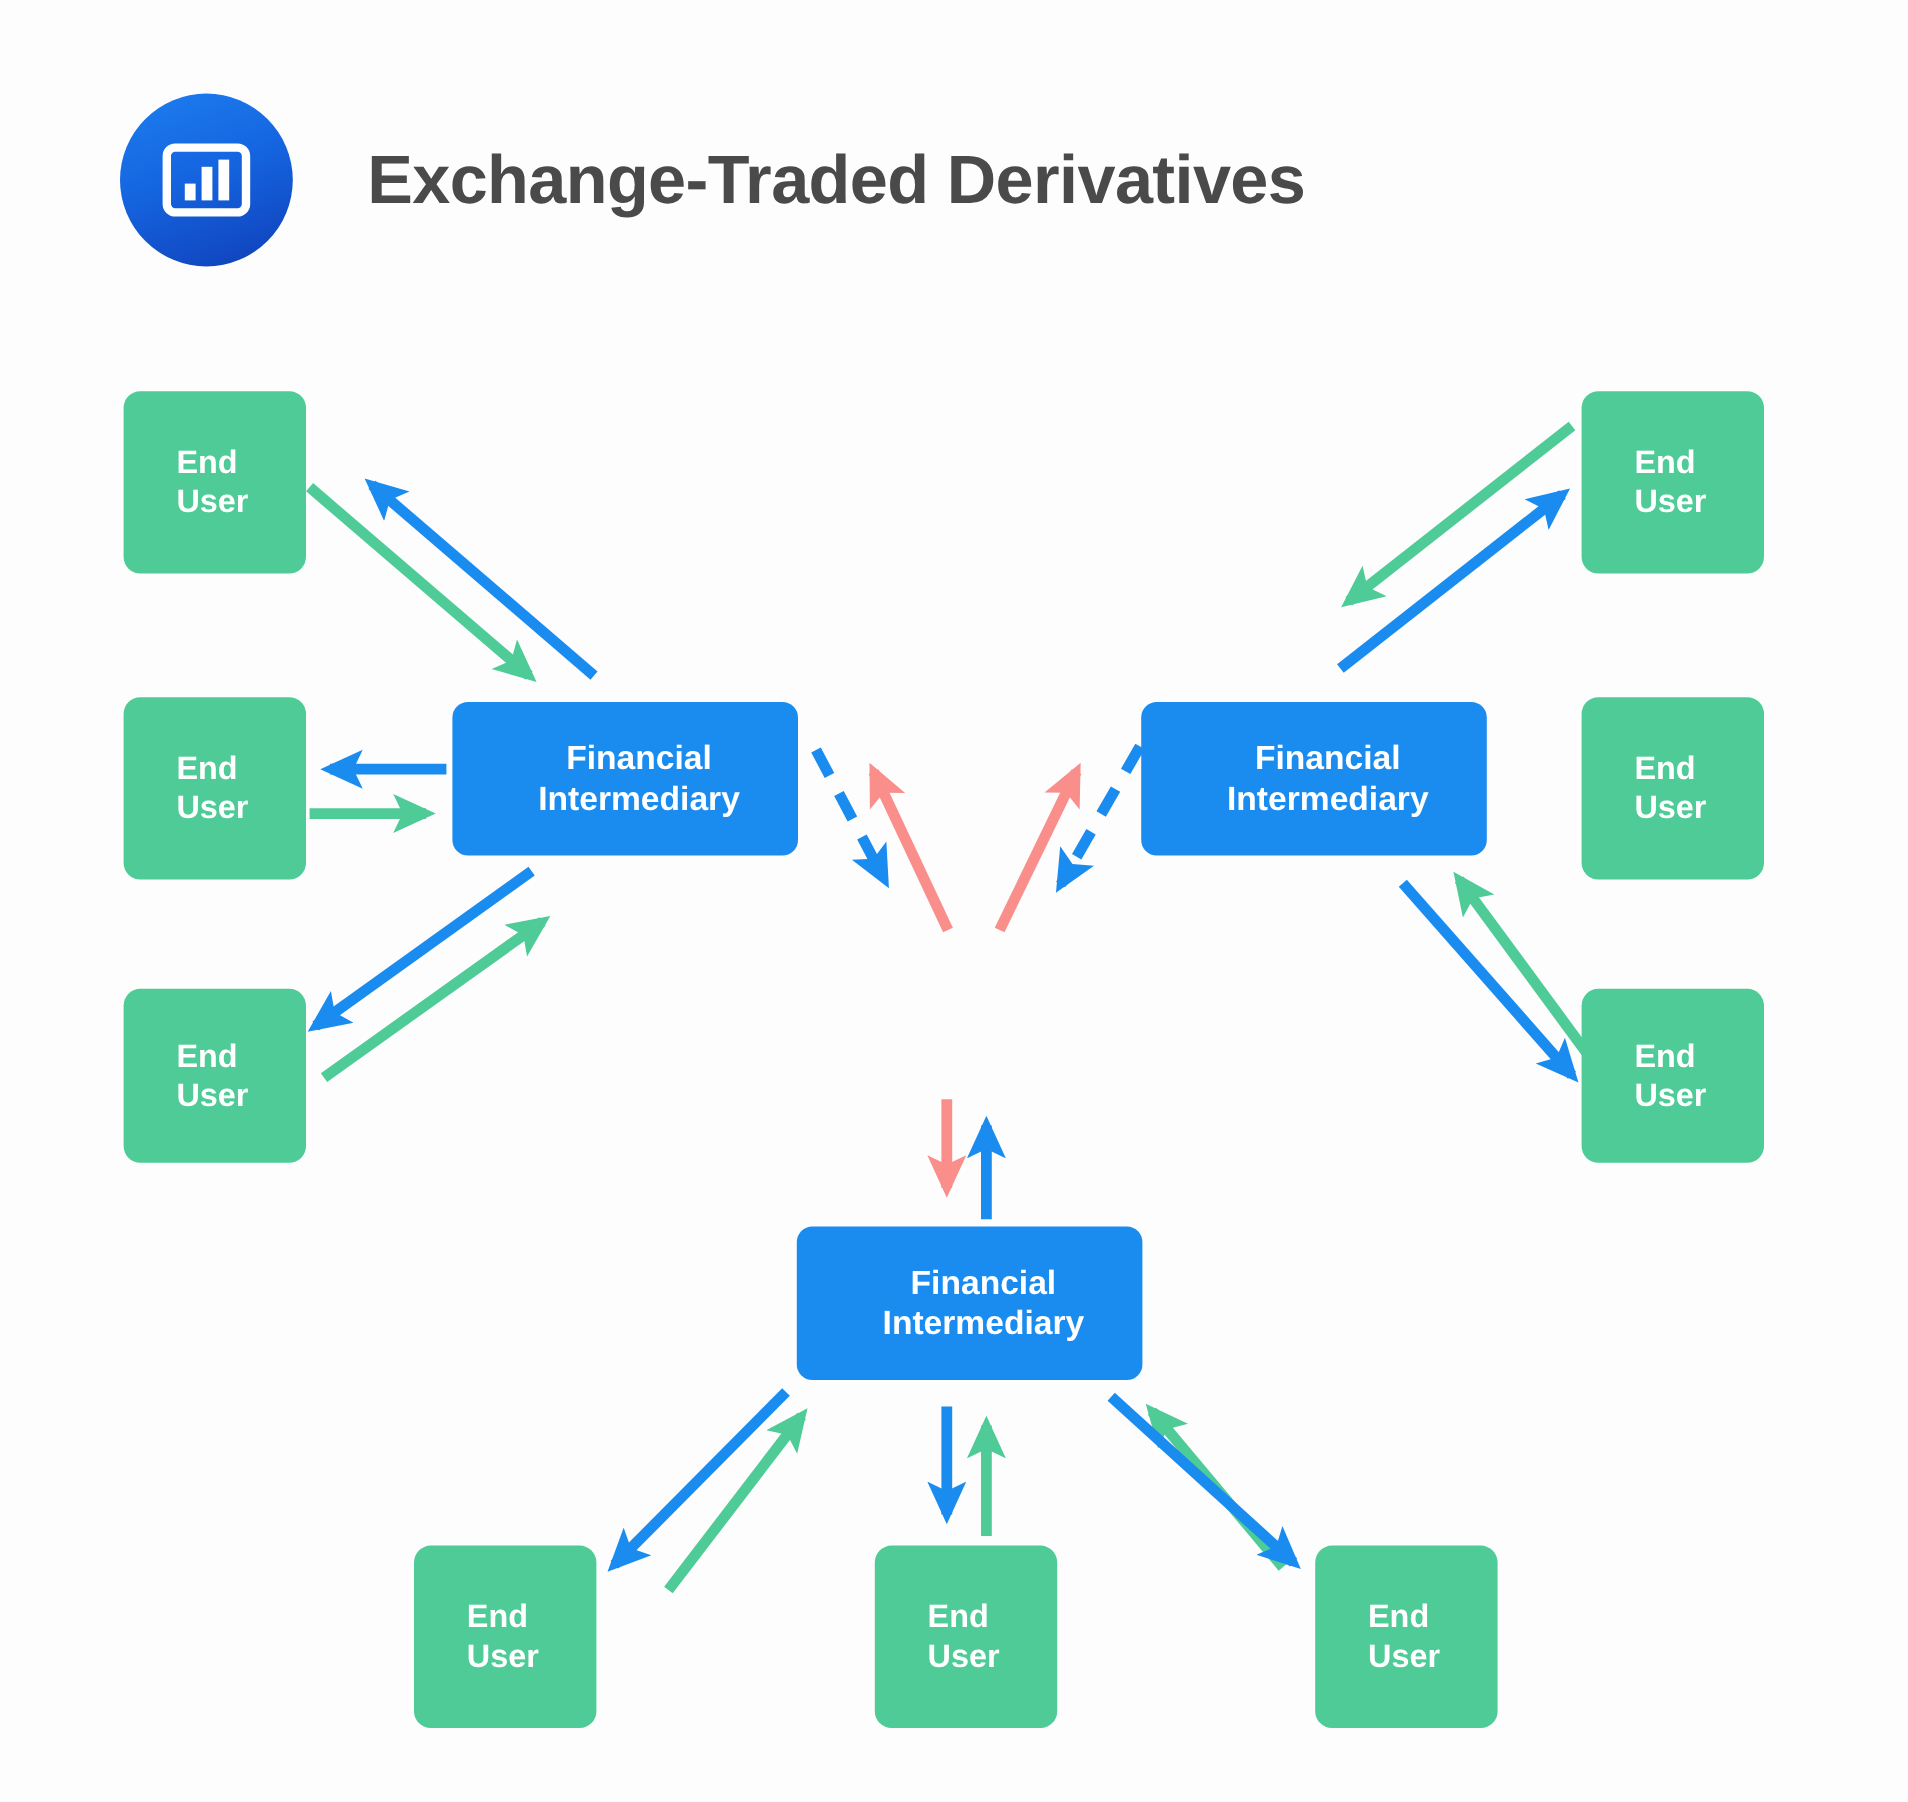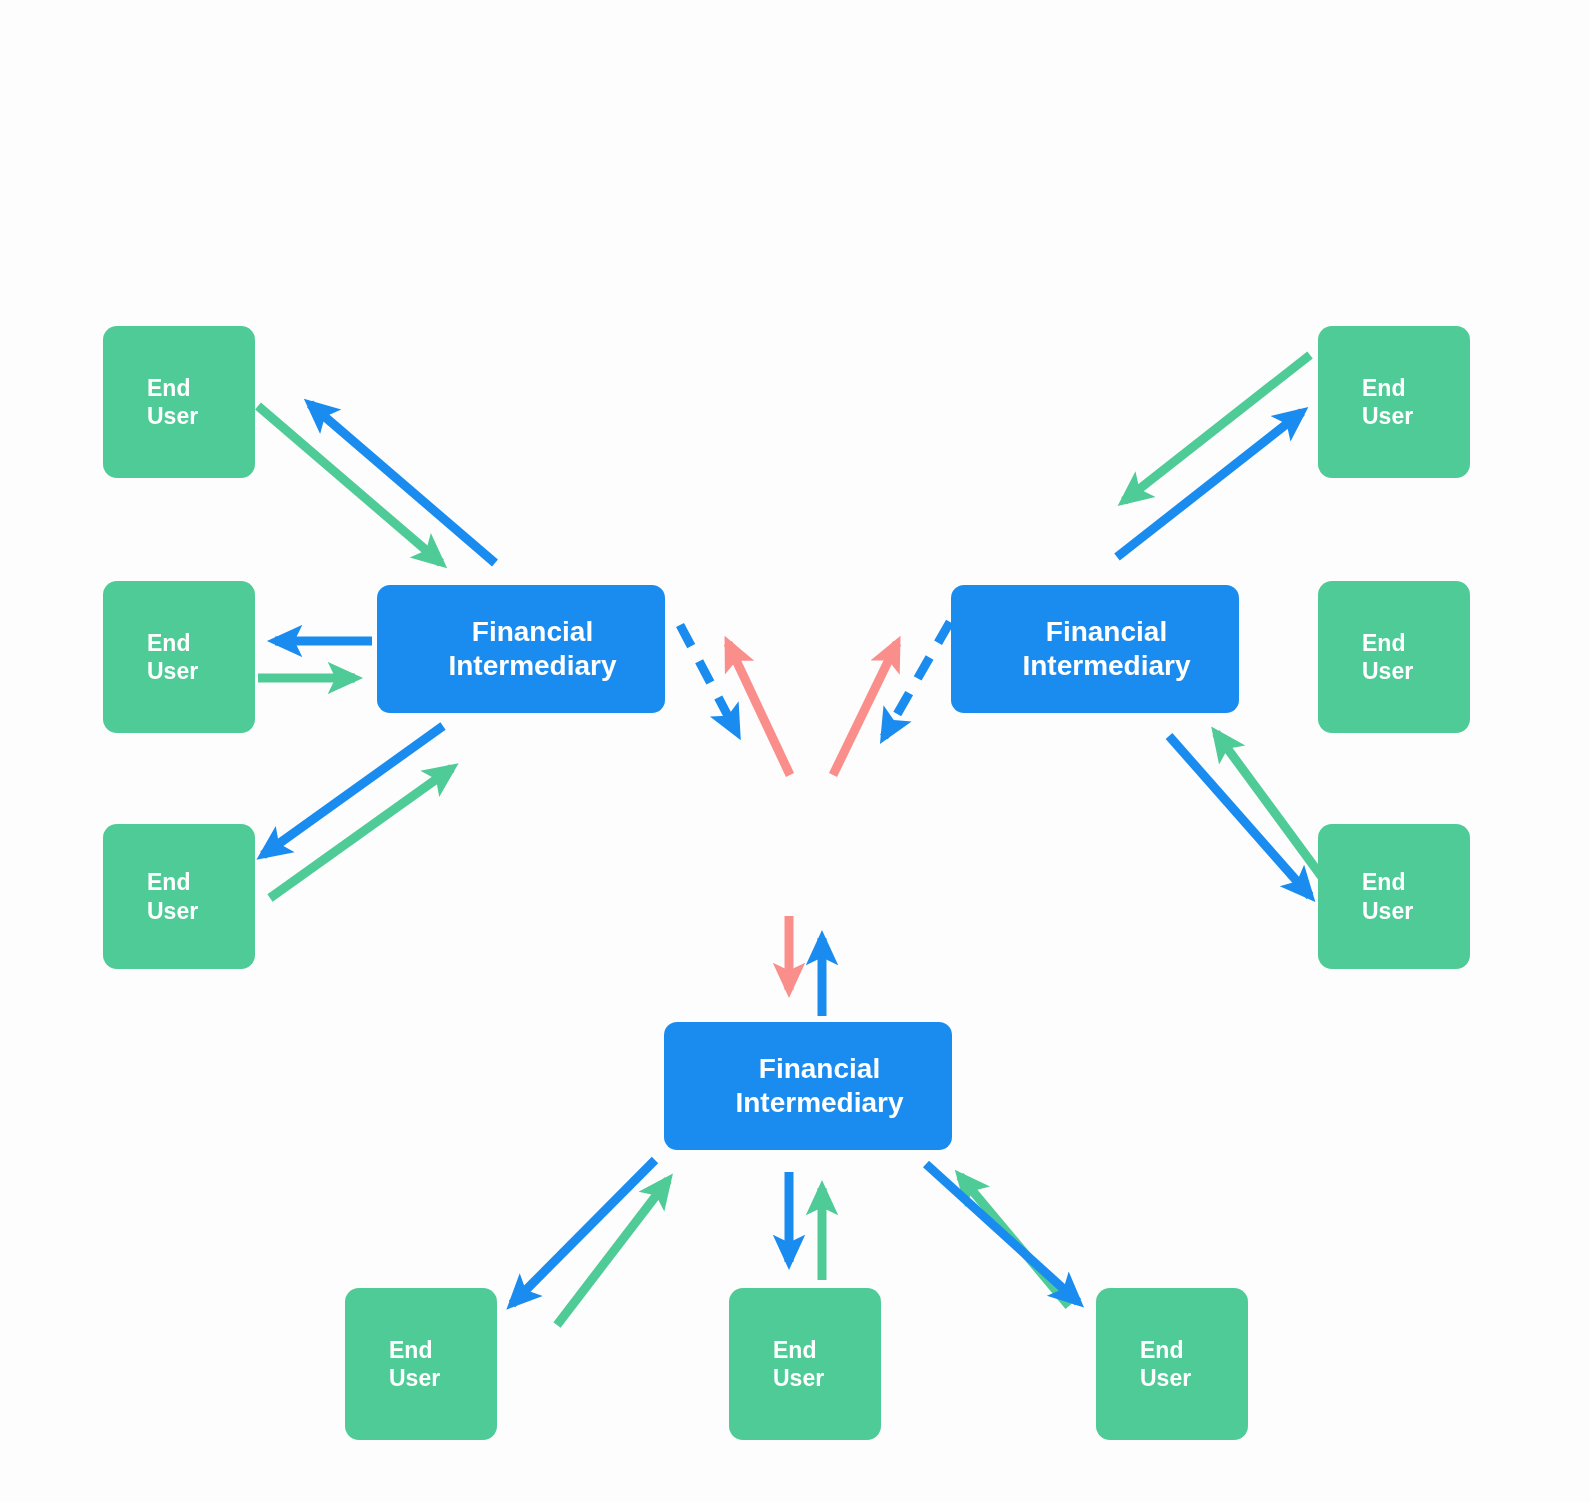--- a/index.html
+++ b/index.html
@@ -72,21 +72,21 @@
     text-align: center;
     color: #ffffff;
     font-weight: bold;
     line-height: 1.22;
     z-index: 5;
     padding-left: 23px;
   }
   .node-enduser {
     background: #4ecb96;
     border-radius: 14px;
-    font-size: 23px;
+    font-size: 27px;
     padding-left: 44px;
     justify-content: flex-start;
     text-align: left;
   }
   .node-fi {
     background: #1a8cf0;
     border-radius: 13px;
     font-size: 28px;
   }
   .node-ccp {
@@ -94,20 +94,31 @@
     border-radius: 13px;
     font-size: 27px;
   }
   .node-label { display: block; }
 </style>
 </head>
 <body>
 
 <div id="page">
 
+  <div id="header">
+    <div id="logo-circle">
+      <svg width="82" height="82" viewBox="0 0 82 82" aria-hidden="true">
+        <rect x="8" y="14" width="66" height="54" rx="7" ry="7" fill="none" stroke="#ffffff" stroke-width="7"></rect>
+        <rect x="23" y="44" width="9" height="14" fill="#ffffff"></rect>
+        <rect x="37" y="30" width="9" height="28" fill="#ffffff"></rect>
+        <rect x="51" y="24" width="9" height="34" fill="#ffffff"></rect>
+      </svg>
+    </div>
+    <div id="page-title">Exchange-Traded Derivatives</div>
+  </div>
 
   <div id="diagram">
 
     <svg id="arrow-layer" viewBox="0 0 1590 1502">
       <defs>
         <marker id="ah-green" viewBox="0 0 10 10" refX="7.4" refY="5" markerWidth="4.1" markerHeight="4.1" orient="auto-start-reverse">
           <path d="M 0 0.6 L 9.6 5 L 0 9.4 L 2.1 5 Z" fill="#4ecb96"></path>
         </marker>
         <marker id="ah-blue" viewBox="0 0 10 10" refX="7.4" refY="5" markerWidth="4.1" markerHeight="4.1" orient="auto-start-reverse">
           <path d="M 0 0.6 L 9.6 5 L 0 9.4 L 2.1 5 Z" fill="#1a8cf0"></path>

